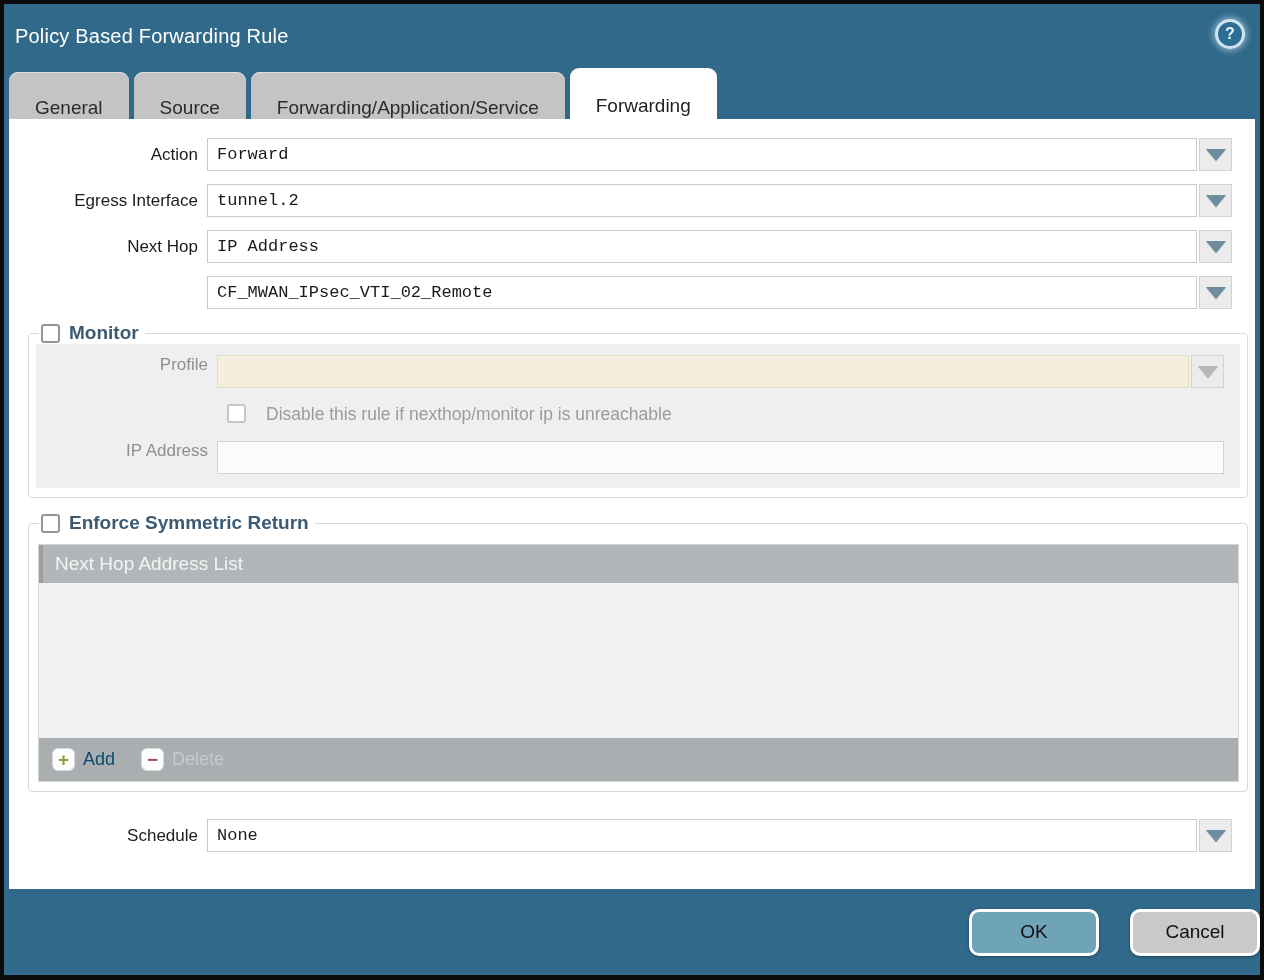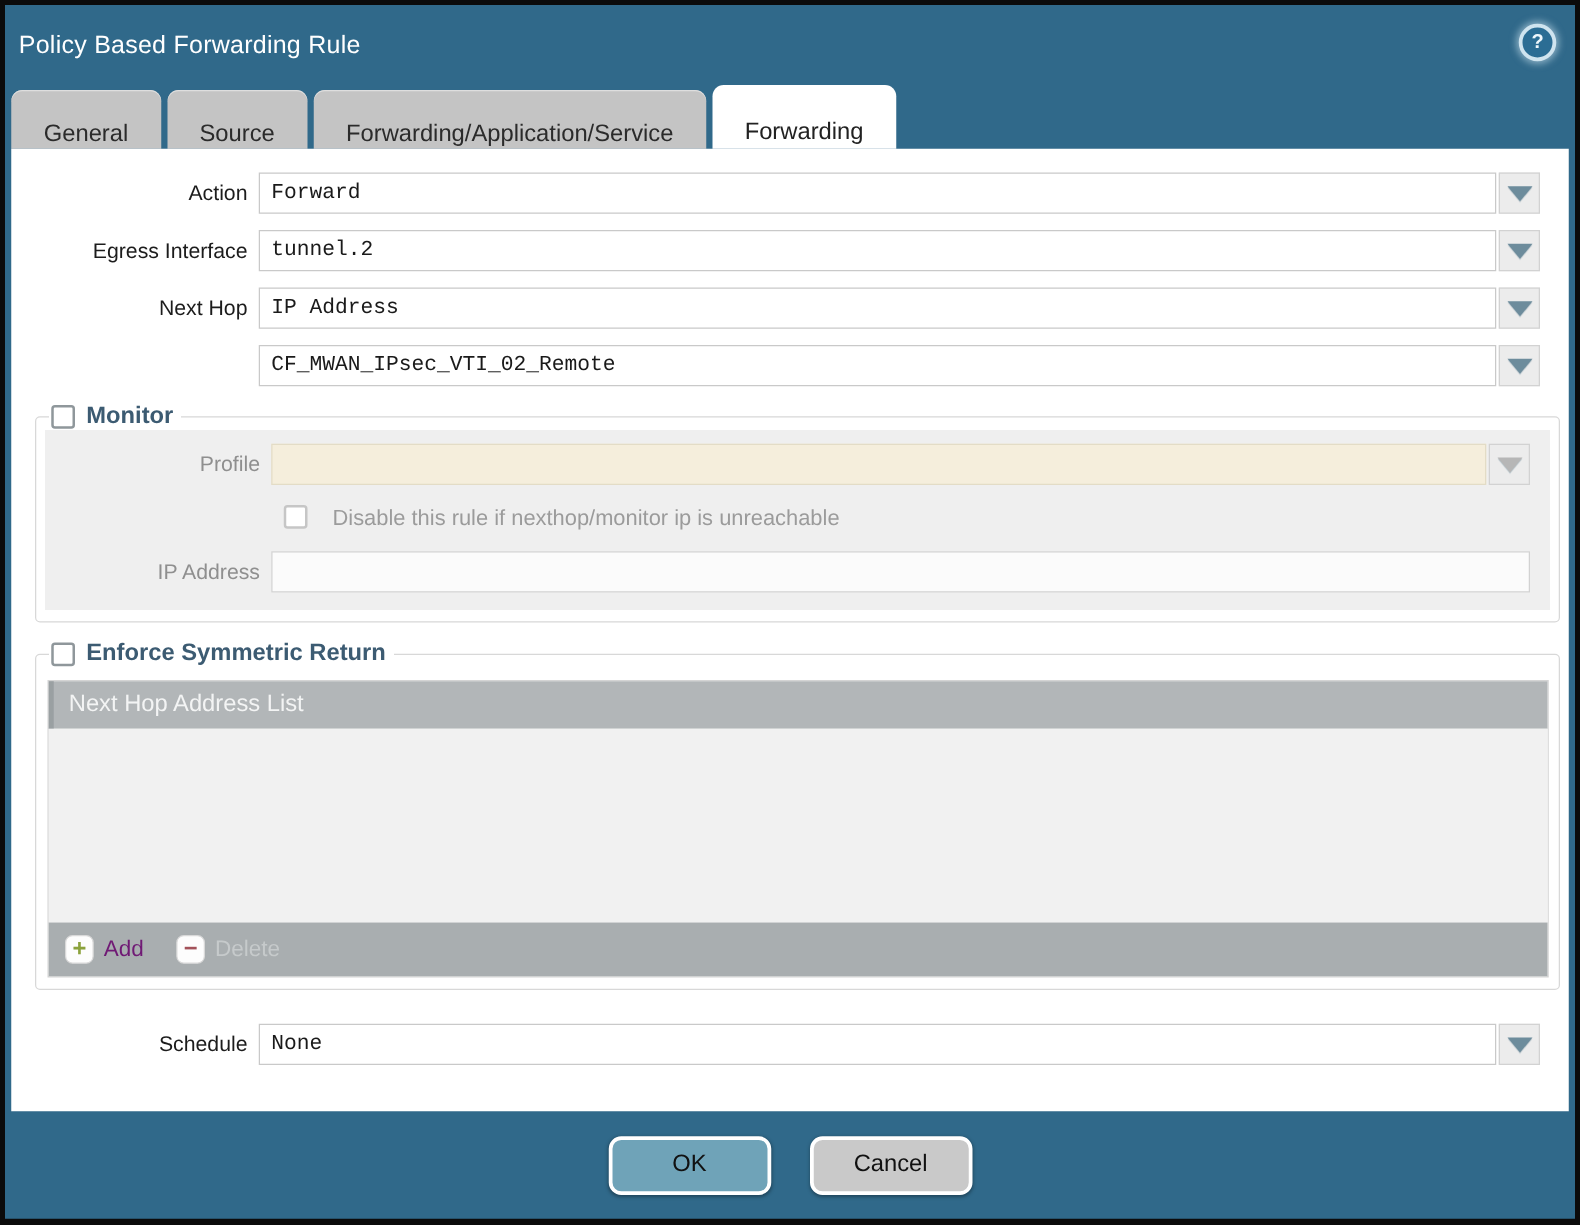--- a/index.html
+++ b/index.html
@@ -156,21 +156,20 @@
   .checkbox.disabled {
     border-color: #c6c6c6;
     cursor: default;
   }
   .group-body {
     background: #efefef;
     padding: 11px 0 14px 0;
   }
   .group-row {
     display: flex;
-    align-items: center;
     margin-bottom: 12px;
   }
   .group-row:last-child { margin-bottom: 0; }
   .group-label {
     width: 181px;
     text-align: right;
     padding-right: 9px;
     font-size: 17px;
     color: #8f8f8f;
     flex: none;
@@ -238,28 +237,28 @@
     background: #fdfdfd;
     border: 1px solid #d9d9d9;
     border-radius: 6px;
     display: flex; align-items: center; justify-content: center;
     font-size: 19px;
     font-weight: bold;
     line-height: 1;
   }
   .tbl-icon.plus  { color: #8ba23c; }
   .tbl-icon.minus { color: #a3525a; }
-  .tbl-label { font-size: 18px; color: #701a75; }
+  .tbl-label { font-size: 18px; color: #0c4a6e; }
   .tbl-btn.disabled .tbl-label { color: #c6cacb; }
   .schedule-row { margin-top: 27px; }
   
   .dlg-footer {
     flex: 1;
     display: flex;
-    justify-content: center;
+    justify-content: flex-end;
     align-items: center;
     gap: 31px;
   }
   .dlg-btn {
     width: 130px;
     height: 47px;
     border: 3px solid #ffffff;
     border-radius: 10px;
     font-family: "Liberation Sans", sans-serif;
     font-size: 19px;

